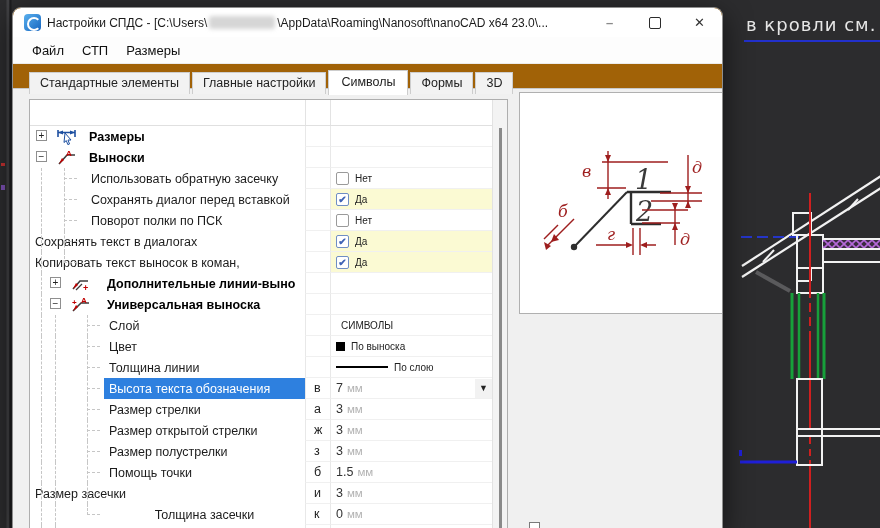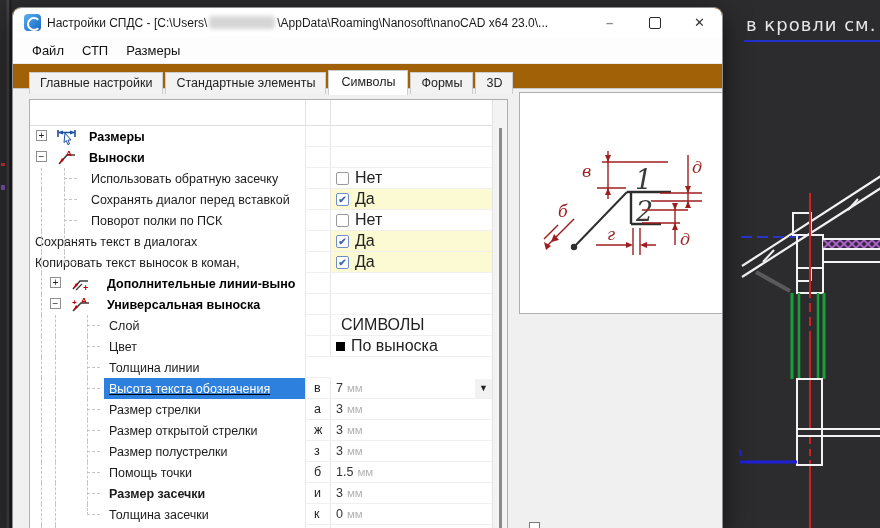--- a/index.html
+++ b/index.html
@@ -54,29 +54,29 @@
               display:flex;align-items:center;padding-left:5px;}
   .cell.value.hl{background:#fbfad3;}
   .guide{position:absolute;top:0;bottom:0;width:0;border-left:1px dashed #c6c6c6;}
   .elv{position:absolute;top:0;height:21px;width:0;border-left:1px dashed #c6c6c6;}
   .elv.half{height:11px;}
   .elh{position:absolute;top:10px;width:13px;height:0;border-top:1px dashed #c6c6c6;}
   .exp{position:absolute;top:4px;width:11px;height:11px;background:#fff;border:1px solid #8f8f8f;
        font-size:10px;line-height:9px;text-align:center;color:#222;box-sizing:border-box;}
   .ticon{position:absolute;top:2px;width:22px;height:17px;}
   .lblwrap{flex:1;display:flex;align-items:center;height:100%;min-width:0;}
-  .lblwrap.selected{background:#2e80df;text-decoration:underline;}
+  .lblwrap.selected{background:#2e80df;}
   .lblwrap.selected .lbl{color:#fff;}
   .lbl{font-size:12.5px;color:#1c1c1c;padding:0 5px;white-space:nowrap;overflow:hidden;}
   .lbl.b{font-weight:700;color:#000;}
   .cb{width:13px;height:13px;background:#fff;border:1px solid #9a9a9a;border-radius:2px;
       box-sizing:border-box;display:inline-flex;align-items:center;justify-content:center;
       font-size:10px;color:#3f63b5;flex:0 0 auto;}
   .cb.on{border-color:#6f8ec4;font-weight:700;}
-  .vt{font-size:16px;color:#222;margin-left:6px;white-space:nowrap;}
+  .vt{font-size:10px;color:#222;margin-left:6px;white-space:nowrap;}
   .vt.solo{margin-left:5px;}
   .num{font-size:12.5px;color:#333;}
   .unit{font-size:11.5px;color:#b2b2b2;margin-left:4px;}
   .sw{width:9px;height:9px;background:#000;display:inline-block;flex:0 0 auto;}
   .lsw{width:52px;height:2px;background:#000;display:inline-block;flex:0 0 auto;}
   .combo-btn{margin-left:auto;width:17px;height:19px;display:flex;align-items:center;
       justify-content:center;font-size:9px;color:#222;background:#f2f2f2;}
   .vscroll{position:absolute;right:0;top:0;bottom:0;width:15px;background:#f3f3f3;
       border-left:1px solid #e2e2e2;box-sizing:border-box;}
   .vthumb{position:absolute;left:6px;top:28px;bottom:0;width:3px;background:#8a8a8a;}
@@ -164,22 +164,22 @@
           </div>
         <div class="win-btn">✕</div>
       </div>
     </div>
     <div class="menubar">
         <div class="menu-item">Файл</div>
         <div class="menu-item">СТП</div>
         <div class="menu-item">Размеры</div>
       </div>
     <div class="tabstrip">
+        <div class="tab">Стандартные элементы</div>
         <div class="tab">Главные настройки</div>
-        <div class="tab">Стандартные элементы</div>
         <div class="tab active">Символы</div>
         <div class="tab">Формы</div>
         <div class="tab">3D</div>
       </div>
     <div class="content">
       <div class="grid">
         <div class="grid-inner">
           <div class="ghead">
             <div class="hc"></div>
               <div class="hc"></div>
@@ -363,20 +363,24 @@
                 <div class="cell tree">
                   <div class="guide" style="left: 11px;"></div>
                   <div class="guide" style="left: 25px;"></div>
                   <div class="elv" style="left: 57px;"></div>
                   <div class="elh" style="left: 57px;"></div>
                   <div class="lblwrap" style="margin-left: 74px;">
                     <span class="lbl">Толщина линии</span>
                   </div>
                 </div>
                 <div class="cell letter"></div>
+                <div class="cell value">
+                  <span class="lsw"></span>
+                  <span class="vt">По слою</span>
+                </div>
               </div>
               <div class="row">
                 <div class="cell tree">
                   <div class="guide" style="left: 11px;"></div>
                   <div class="guide" style="left: 25px;"></div>
                   <div class="elv" style="left: 57px;"></div>
                   <div class="elh" style="left: 57px;"></div>
                   <div class="lblwrap selected" style="margin-left: 74px;">
                     <span class="lbl">Высота текста обозначения</span>
                   </div>
@@ -461,39 +465,39 @@
                   <span class="num">1.5</span>
                   <span class="unit">мм</span>
                 </div>
               </div>
               <div class="row">
                 <div class="cell tree">
                   <div class="guide" style="left: 11px;"></div>
                   <div class="guide" style="left: 25px;"></div>
                   <div class="elv" style="left: 57px;"></div>
                   <div class="elh" style="left: 57px;"></div>
-                  <div class="lblwrap" style="margin-left: 74px; font-weight: bold;">
+                  <div class="lblwrap" style="">
                     <span class="lbl">Размер засечки</span>
                   </div>
                 </div>
                 <div class="cell letter">
                   <span class="ltr">и</span>
                 </div>
                 <div class="cell value">
                   <span class="num">3</span>
                   <span class="unit">мм</span>
                 </div>
               </div>
               <div class="row">
                 <div class="cell tree">
                   <div class="guide" style="left: 11px;"></div>
                   <div class="guide" style="left: 25px;"></div>
                   <div class="elv half" style="left: 57px;"></div>
                   <div class="elh" style="left: 57px;"></div>
-                  <div class="lblwrap" style="margin-left: 74px;">
+                  <div class="lblwrap" style="margin-left: 74px; justify-content: center;">
                     <span class="lbl">Толщина засечки</span>
                   </div>
                 </div>
                 <div class="cell letter">
                   <span class="ltr">к</span>
                 </div>
                 <div class="cell value">
                   <span class="num">0</span>
                   <span class="unit">мм</span>
                 </div>

